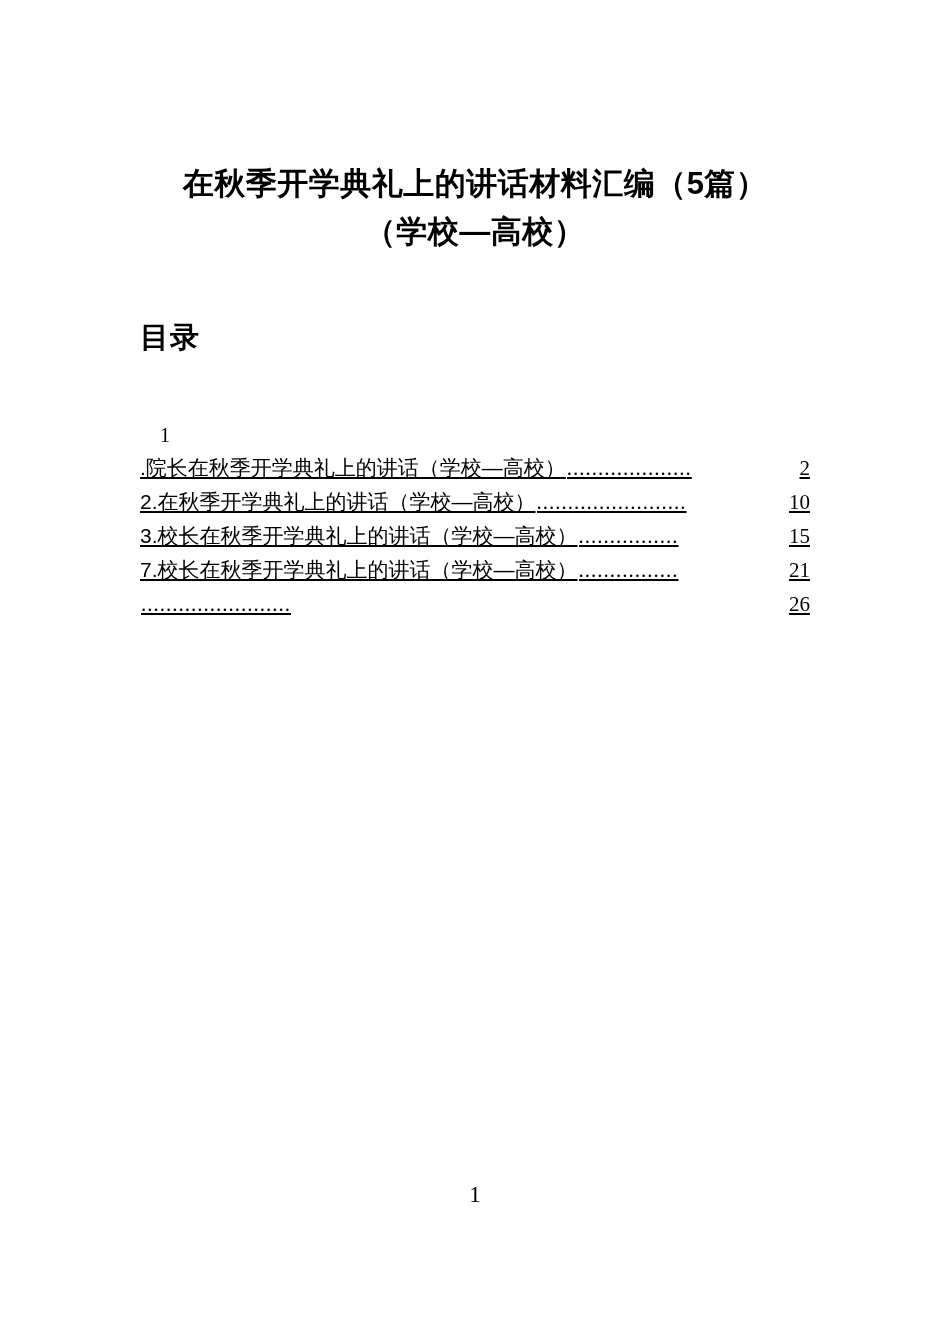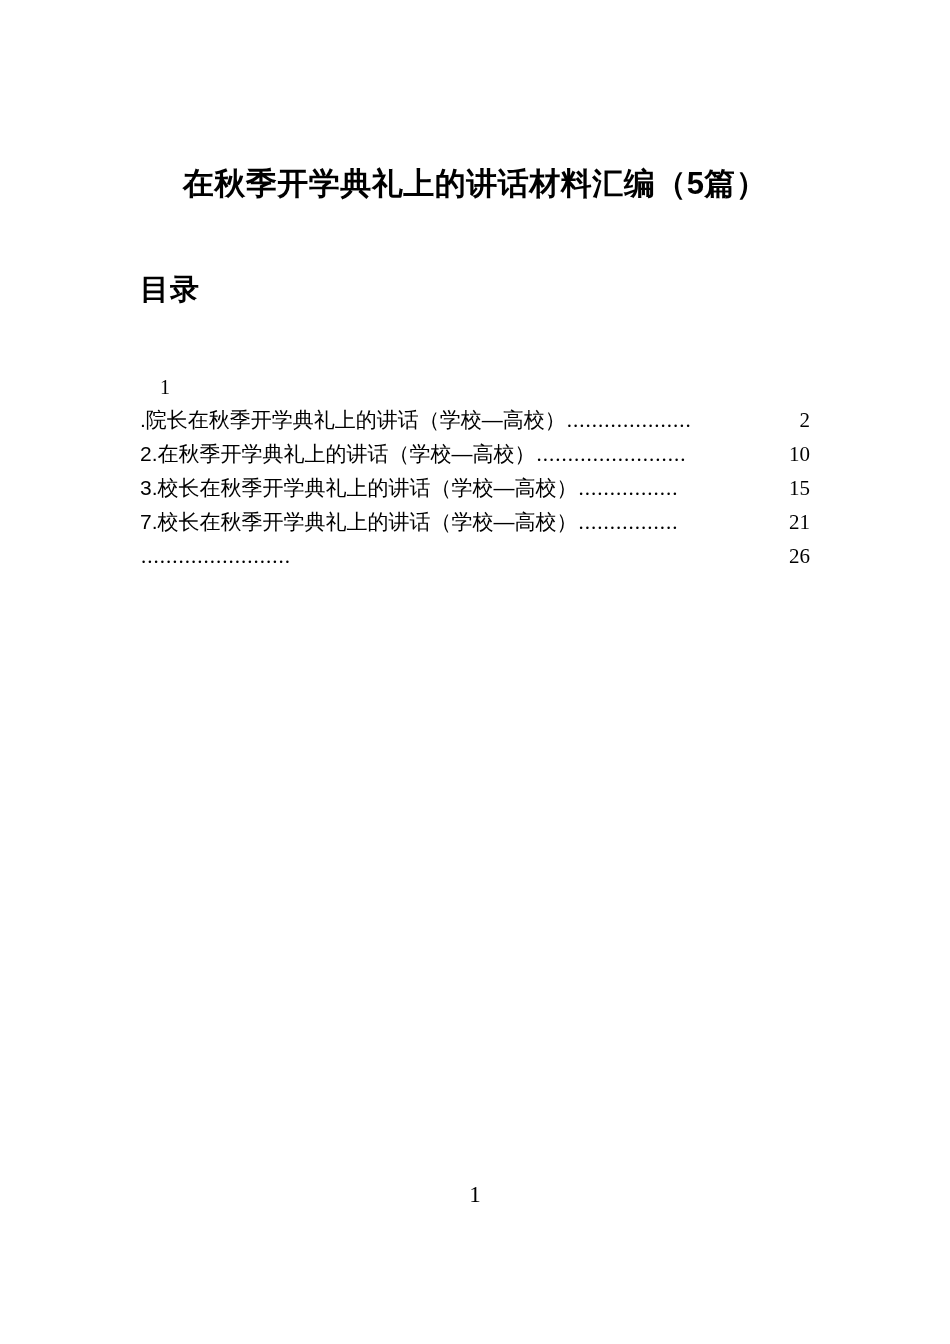--- a/index.html
+++ b/index.html
@@ -51,20 +51,21 @@
     padding-left: 20px;
     line-height: 1.55;
     font-family: "Liberation Serif", serif;
   }
   .toc-row {
     display: flex;
     align-items: baseline;
     font-size: 21px;
     line-height: 1.62;
     white-space: nowrap;
+    text-decoration: underline;
   }
   .toc-label {
     flex: 0 0 auto;
   }
   .toc-dots {
     flex: 1 1 auto;
     overflow: hidden;
     white-space: nowrap;
     font-family: "Liberation Serif", serif;
     letter-spacing: 1px;
@@ -85,20 +86,21 @@
     font-family: "Liberation Serif", serif;
   }
 </style>
 </head>
 <body>
 
 <div class="page">
 
   <h1 class="doc-title">
     <span>在秋季开学典礼上的讲话材料汇编（5篇）</span>
+    <span class="line2">（学校—高校）</span>
   </h1>
 
   <h2 class="toc-heading">目录</h2>
 
   <div class="toc">
 
     <div class="toc-first-number">1</div>
 
     <div class="toc-row">
       <span class="toc-label">.院长在秋季开学典礼上的讲话（学校—高校）</span>

